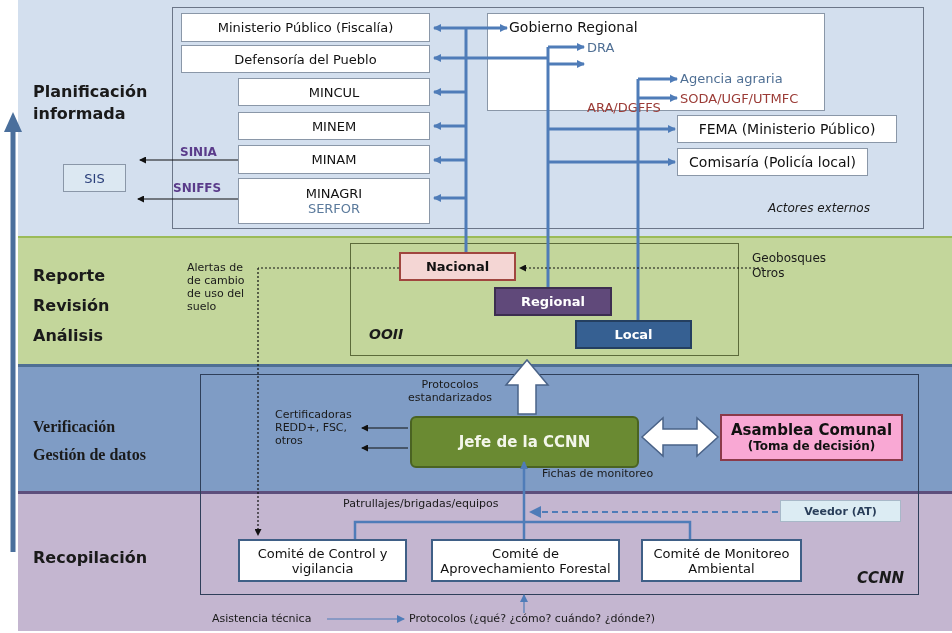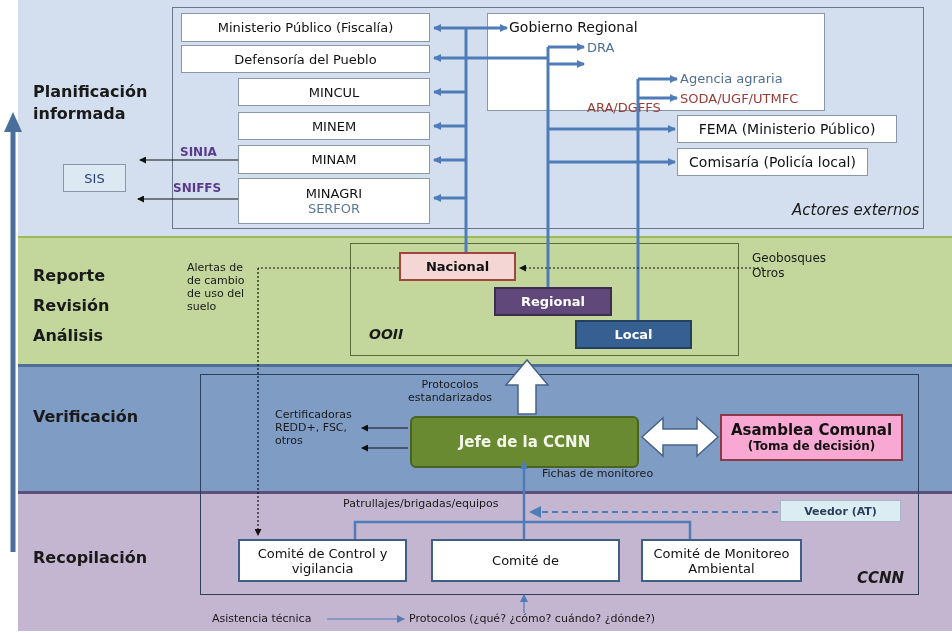--- a/index.html
+++ b/index.html
@@ -26,27 +26,28 @@
 
 <div class="stage-label" style="top:81px;">
   <div>Planificación</div>
   <div>informada</div>
 </div>
 <div class="stage-label" style="top:261px;line-height:30px;">
   <div>Reporte</div>
   <div>Revisión</div>
   <div>Análisis</div>
 </div>
-<div class="stage-label" style="top:403px;line-height:28px;">
+<div class="stage-label" style="top:413px;line-height:28px;font-family:Liberation Serif, serif;">
   <div>Verificación</div>
+  <div>Gestión de datos</div>
 </div>
 <div class="stage-label" style="top:547px;">Recopilación</div>
 
 <div class="abs" style="left:172px;top:7px;width:752px;height:222px;border:1px solid #6b7688;"></div>
-<div class="txt" style="left:768px;top:201px;font-style:italic;font-size:15px;color:#1a1a1a;margin-left:24px;">Actores externos</div>
+<div class="txt" style="left:768px;top:201px;font-style:italic;font-size:12px;color:#1a1a1a;">Actores externos</div>
 
 <div class="box" style="left:181px;top:13px;width:249px;height:29px;">Ministerio Público (Fiscalía)</div>
 <div class="box" style="left:181px;top:45px;width:249px;height:28px;">Defensoría del Pueblo</div>
 <div class="box" style="left:238px;top:78px;width:192px;height:28px;">MINCUL</div>
 <div class="box" style="left:238px;top:112px;width:192px;height:28px;">MINEM</div>
 <div class="box" style="left:238px;top:145px;width:192px;height:29px;">MINAM</div>
 <div class="box" style="left:238px;top:178px;width:192px;height:46px;flex-direction:column;">
   <span>MINAGRI</span>
   <span style="color:#5b7a9c;">SERFOR</span>
 </div>
@@ -101,20 +102,21 @@
 
 <div class="small" style="left:343px;top:497px;">Patrullajes/brigadas/equipos</div>
 <div class="box" style="left:780px;top:500px;width:121px;height:22px;background:#dcecf3;border:1px solid #a8b8c8;font-weight:bold;font-size:11px;color:#2a3f5a;">Veedor (AT)</div>
 
 <div class="box" style="left:238px;top:539px;width:169px;height:43px;border:2px solid #3f5f86;flex-direction:column;">
   <span>Comité de Control y</span>
   <span>vigilancia</span>
 </div>
 <div class="box" style="left:431px;top:539px;width:189px;height:43px;border:2px solid #3f5f86;flex-direction:column;">
   <span>Comité de</span>
+  <span>Aprovechamiento Forestal</span>
 </div>
 <div class="box" style="left:641px;top:539px;width:161px;height:43px;border:2px solid #3f5f86;flex-direction:column;">
   <span>Comité de Monitoreo</span>
   <span>Ambiental</span>
 </div>
 <div class="txt" style="left:857px;top:569px;font-style:italic;font-weight:bold;font-size:15px;color:#1a1a1a;">CCNN</div>
 
 <div class="small" style="left:212px;top:612px;">Asistencia técnica</div>
 <div class="small" style="left:409px;top:612px;">Protocolos (¿qué? ¿cómo? cuándo? ¿dónde?)</div>
 

